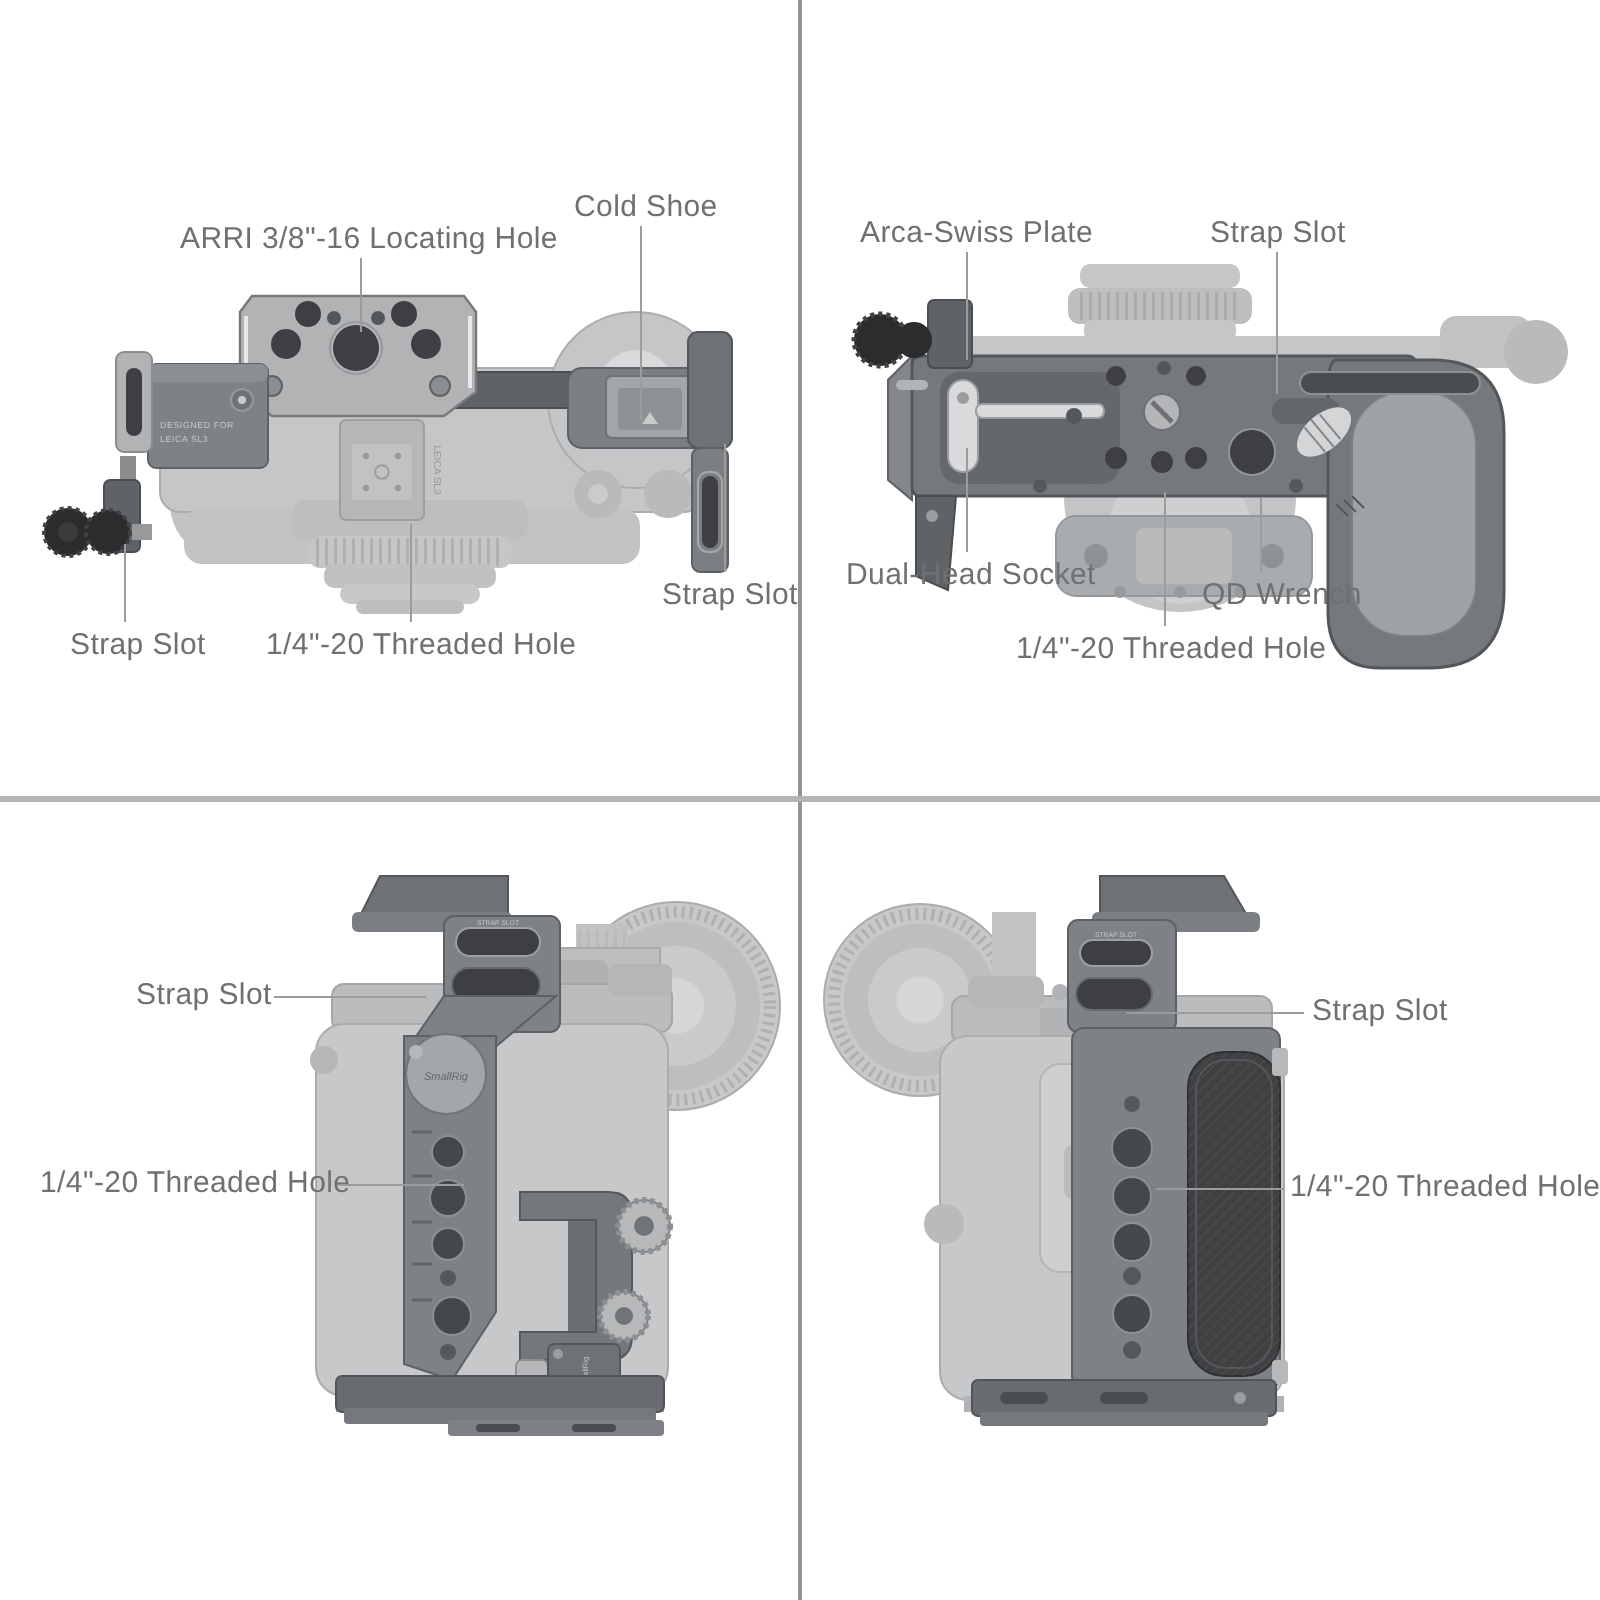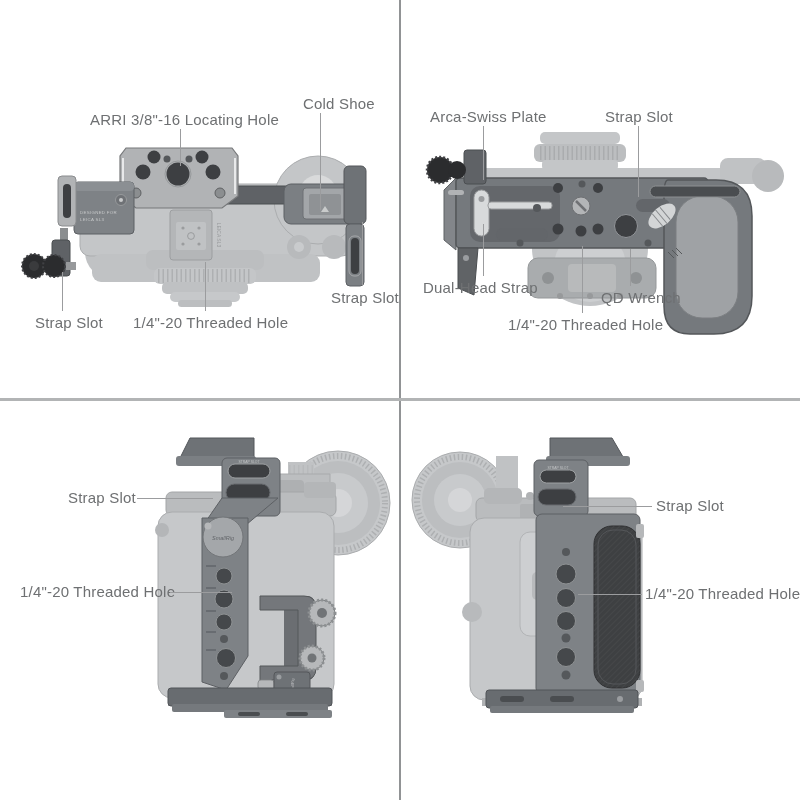--- a/index.html
+++ b/index.html
@@ -98,21 +98,21 @@
         <rect x="344" y="166" width="22" height="58" rx="5" fill="#6e7276" stroke="#54575a"></rect>
         <g>
           <rect x="346" y="224" width="18" height="62" rx="4" fill="#7b7f83" stroke="#5d6064"></rect>
           <rect x="349" y="236" width="12" height="40" rx="5" fill="none" stroke="#a6a8aa"></rect>
           <rect x="351" y="238" width="8" height="36" rx="4" fill="#3d3f42"></rect>
         </g>
       </g>
     </svg>
     <div class="lbl" style="left:90px;top:111px">ARRI 3/8"-16 Locating Hole</div>
     <div class="leader v" style="left:180px;top:129px;height:37px"></div>
-    <div class="lbl" style="left:303px;top:95px">Cold Shoe</div>
+    <div class="lbl" style="left:287px;top:95px">Cold Shoe</div>
     <div class="leader v" style="left:320px;top:113px;height:97px"></div>
     <div class="lbl" style="left:331px;top:289px">Strap Slot</div>
     <div class="leader v" style="left:362px;top:222px;height:64px"></div>
     <div class="lbl" style="left:35px;top:314px">Strap Slot</div>
     <div class="leader v" style="left:62px;top:272px;height:39px"></div>
     <div class="lbl" style="left:133px;top:314px">1/4"-20 Threaded Hole</div>
     <div class="leader v" style="left:205px;top:262px;height:49px"></div>
   </div>
 
   <div class="quad" style="left:400px;top:0">
@@ -176,21 +176,21 @@
         <circle cx="66" cy="258" r="3" fill="#9a9da0"></circle>
         <circle cx="120" cy="243" r="3.5" fill="#55585b"></circle>
           <circle cx="248" cy="243" r="3.5" fill="#55585b"></circle>
         <path d="M268 252 l6 6 M272 250 l6 6 M276 248 l6 6" stroke="#55585a"></path>
       </g>
     </svg>
     <div class="lbl" style="left:30px;top:108px">Arca-Swiss Plate</div>
     <div class="leader v" style="left:83px;top:126px;height:54px"></div>
     <div class="lbl" style="left:205px;top:108px">Strap Slot</div>
     <div class="leader v" style="left:238px;top:126px;height:71px"></div>
-    <div class="lbl" style="left:23px;top:279px">Dual-Head Strap</div>
+    <div class="lbl" style="left:23px;top:279px">Dual-Head Socket</div>
     <div class="leader v" style="left:83px;top:224px;height:52px"></div>
     <div class="lbl" style="left:201px;top:289px">QD Wrench</div>
     <div class="leader v" style="left:230px;top:249px;height:37px"></div>
     <div class="lbl" style="left:108px;top:316px">1/4"-20 Threaded Hole</div>
     <div class="leader v" style="left:182px;top:246px;height:67px"></div>
   </div>
 
   <div class="quad" style="left:0;top:400px">
     <svg width="400" height="400" viewBox="0 0 400 400">
       <g>

